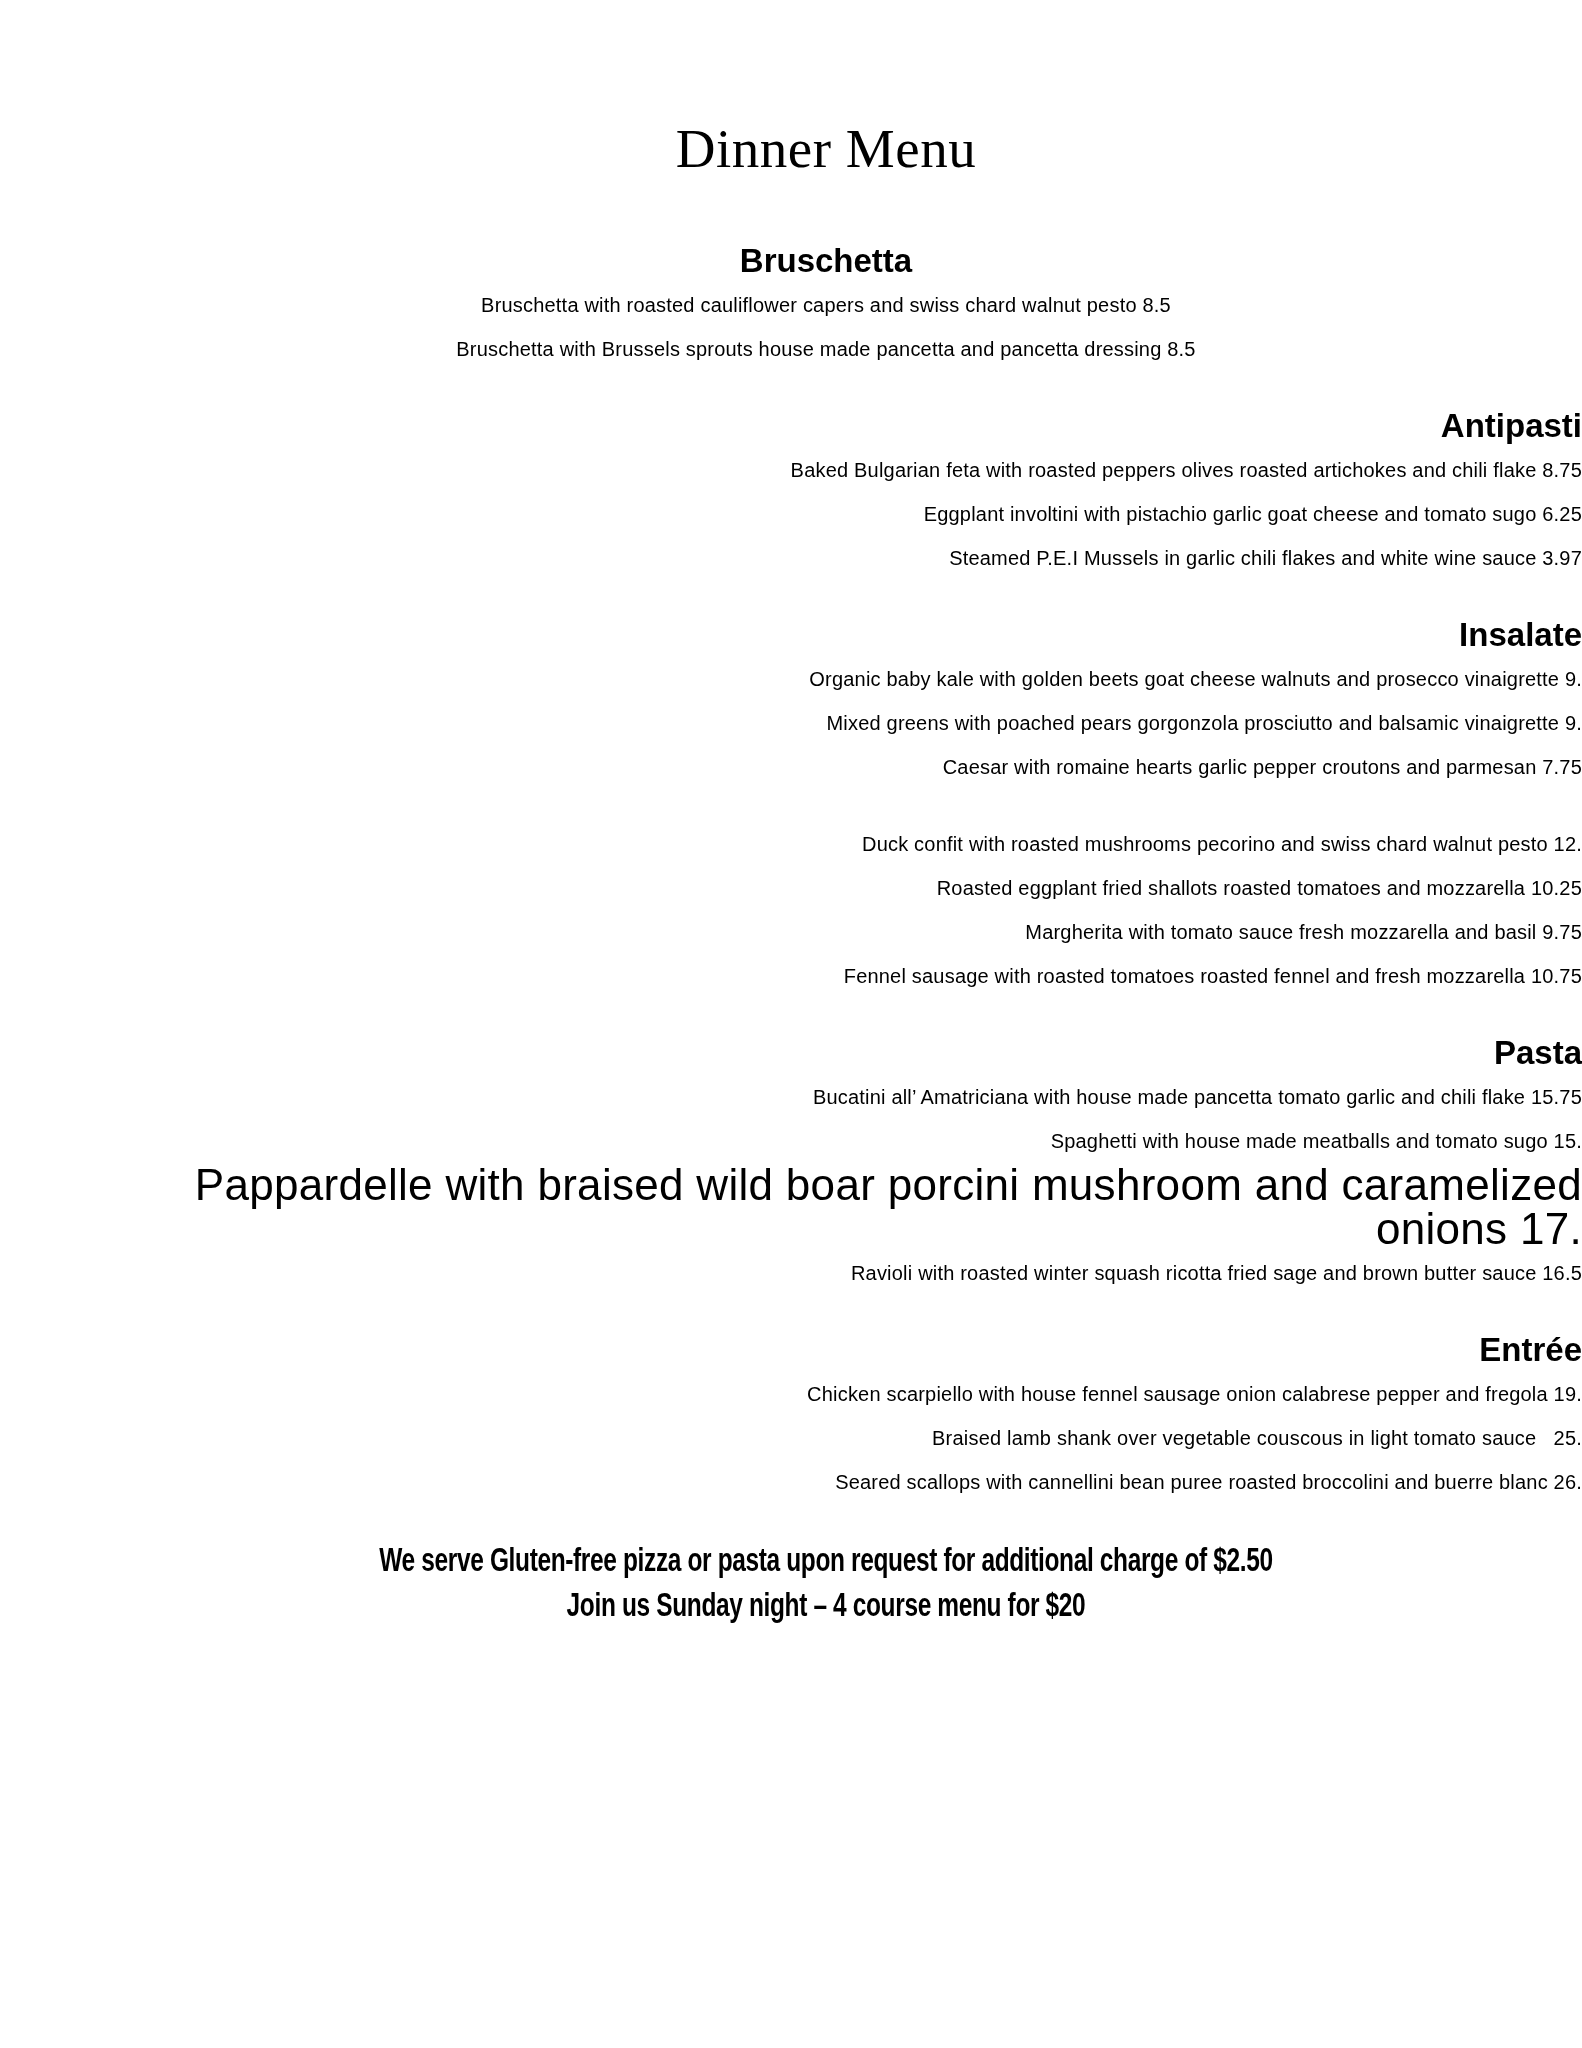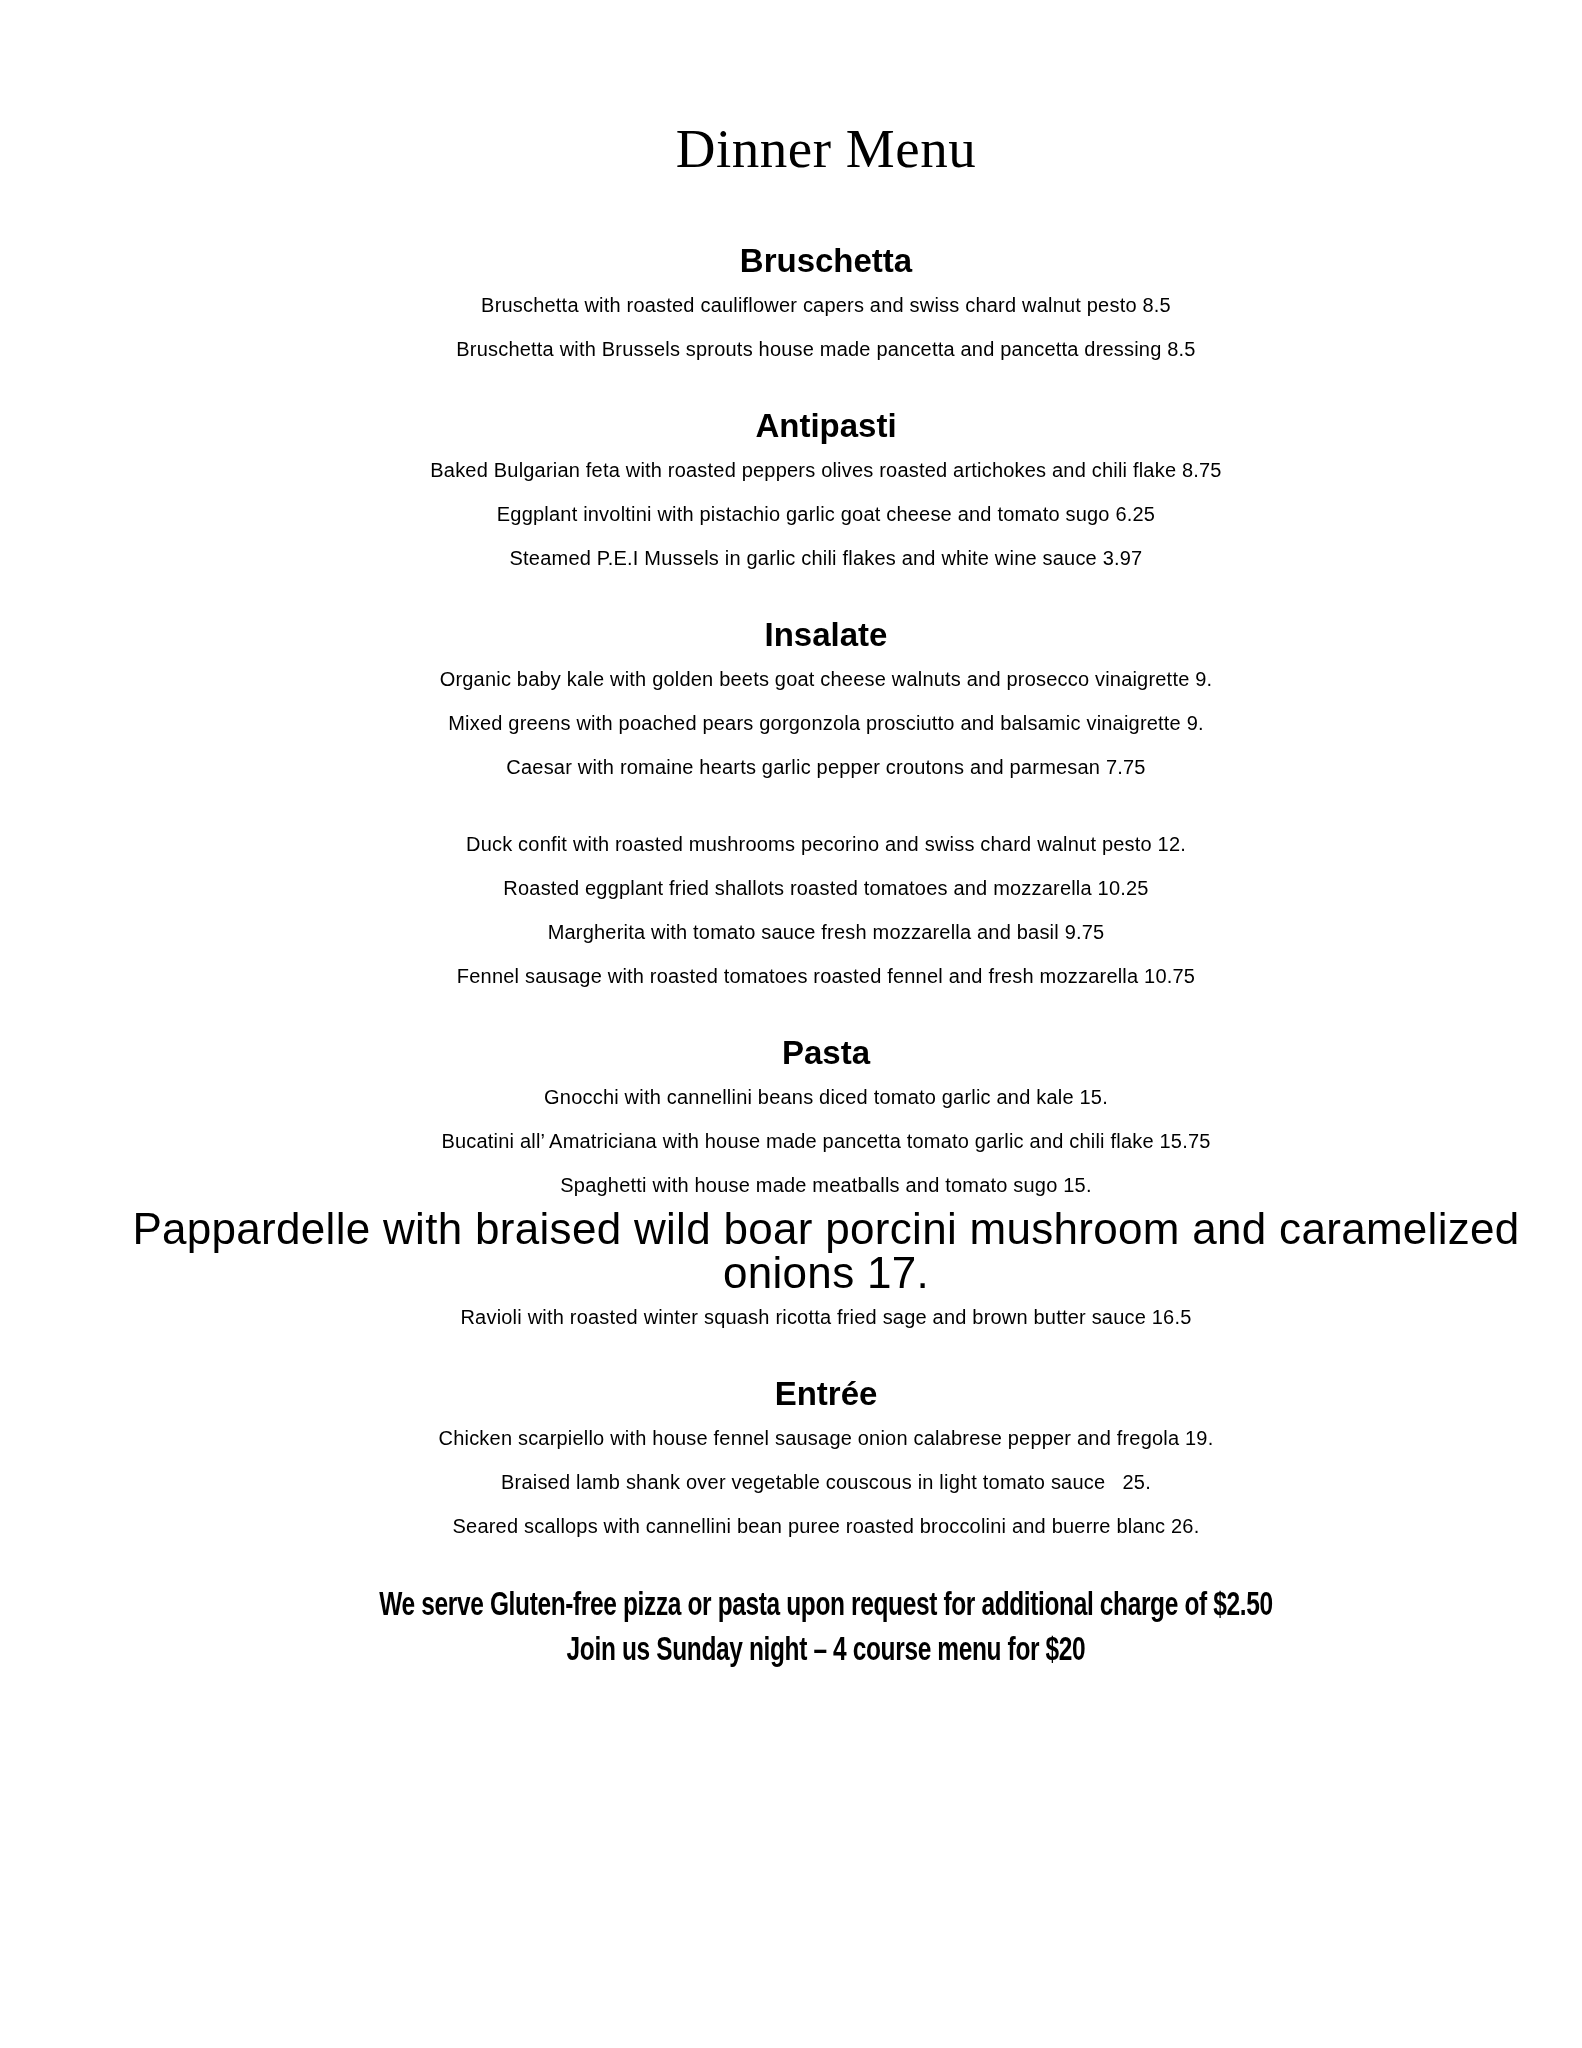--- a/index.html
+++ b/index.html
@@ -19,21 +19,21 @@
   }
   .title {
     margin: 0;
     font-family: "Liberation Serif", serif;
     font-weight: 400;
     font-size: 55px;
     line-height: 60px;
     letter-spacing: 0.5px;
   }
   .sections { margin-top: 60px; }
-  .menu-section + .menu-section { margin-top: 33px; }
+  .menu-section + .menu-section { margin-top: 33px; text-align: right; }
   .section-heading {
     margin: 0;
     font-size: 33px;
     line-height: 44px;
     font-weight: 700;
   }
   .menu-item {
     font-size: 20px;
     line-height: 44px;
     white-space: pre-wrap;
@@ -75,21 +75,20 @@
         <div class="menu-item">Caesar with romaine hearts garlic pepper croutons and parmesan 7.75</div>
       </section>
       <section class="menu-section">
         <div class="menu-item">Duck confit with roasted mushrooms pecorino and swiss chard walnut pesto 12.</div>
         <div class="menu-item">Roasted eggplant fried shallots roasted tomatoes and mozzarella 10.25</div>
         <div class="menu-item">Margherita with tomato sauce fresh mozzarella and basil 9.75</div>
         <div class="menu-item">Fennel sausage with roasted tomatoes roasted fennel and fresh mozzarella 10.75</div>
       </section>
       <section class="menu-section">
         <h2 class="section-heading">Pasta</h2>
-        <div class="menu-item">Gnocchi with cannellini beans diced tomato garlic and kale 15.</div>
         <div class="menu-item">Bucatini all’ Amatriciana with house made pancetta tomato garlic and chili flake 15.75</div>
         <div class="menu-item">Spaghetti with house made meatballs and tomato sugo 15.</div>
         <div class="menu-item large">Pappardelle with braised wild boar porcini mushroom and caramelized onions 17.</div>
         <div class="menu-item">Ravioli with roasted winter squash ricotta fried sage and brown butter sauce 16.5</div>
       </section>
       <section class="menu-section">
         <h2 class="section-heading">Entrée</h2>
         <div class="menu-item">Chicken scarpiello with house fennel sausage onion calabrese pepper and fregola 19.</div>
         <div class="menu-item">Braised lamb shank over vegetable couscous in light tomato sauce   25.</div>
         <div class="menu-item">Seared scallops with cannellini bean puree roasted broccolini and buerre blanc 26.</div>

